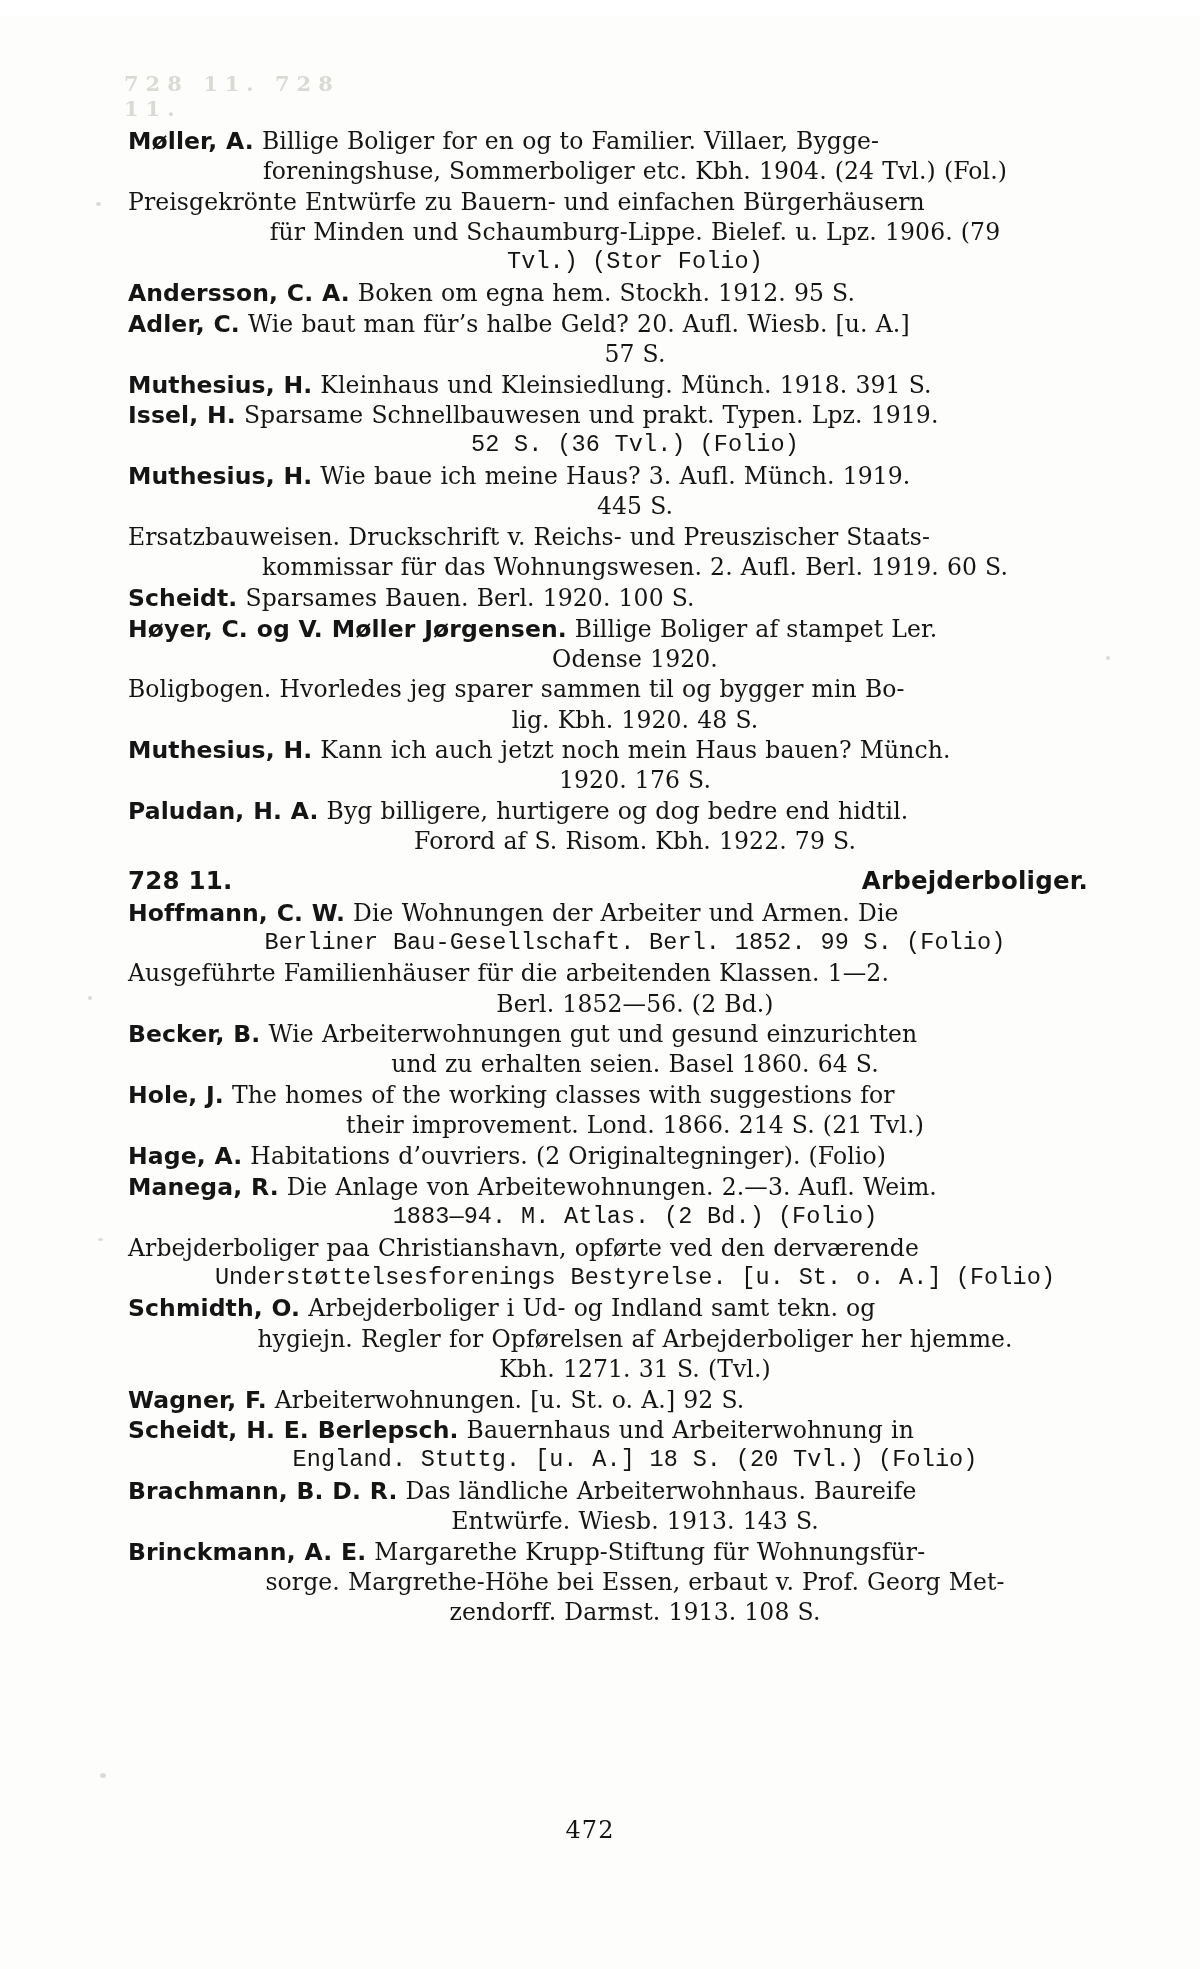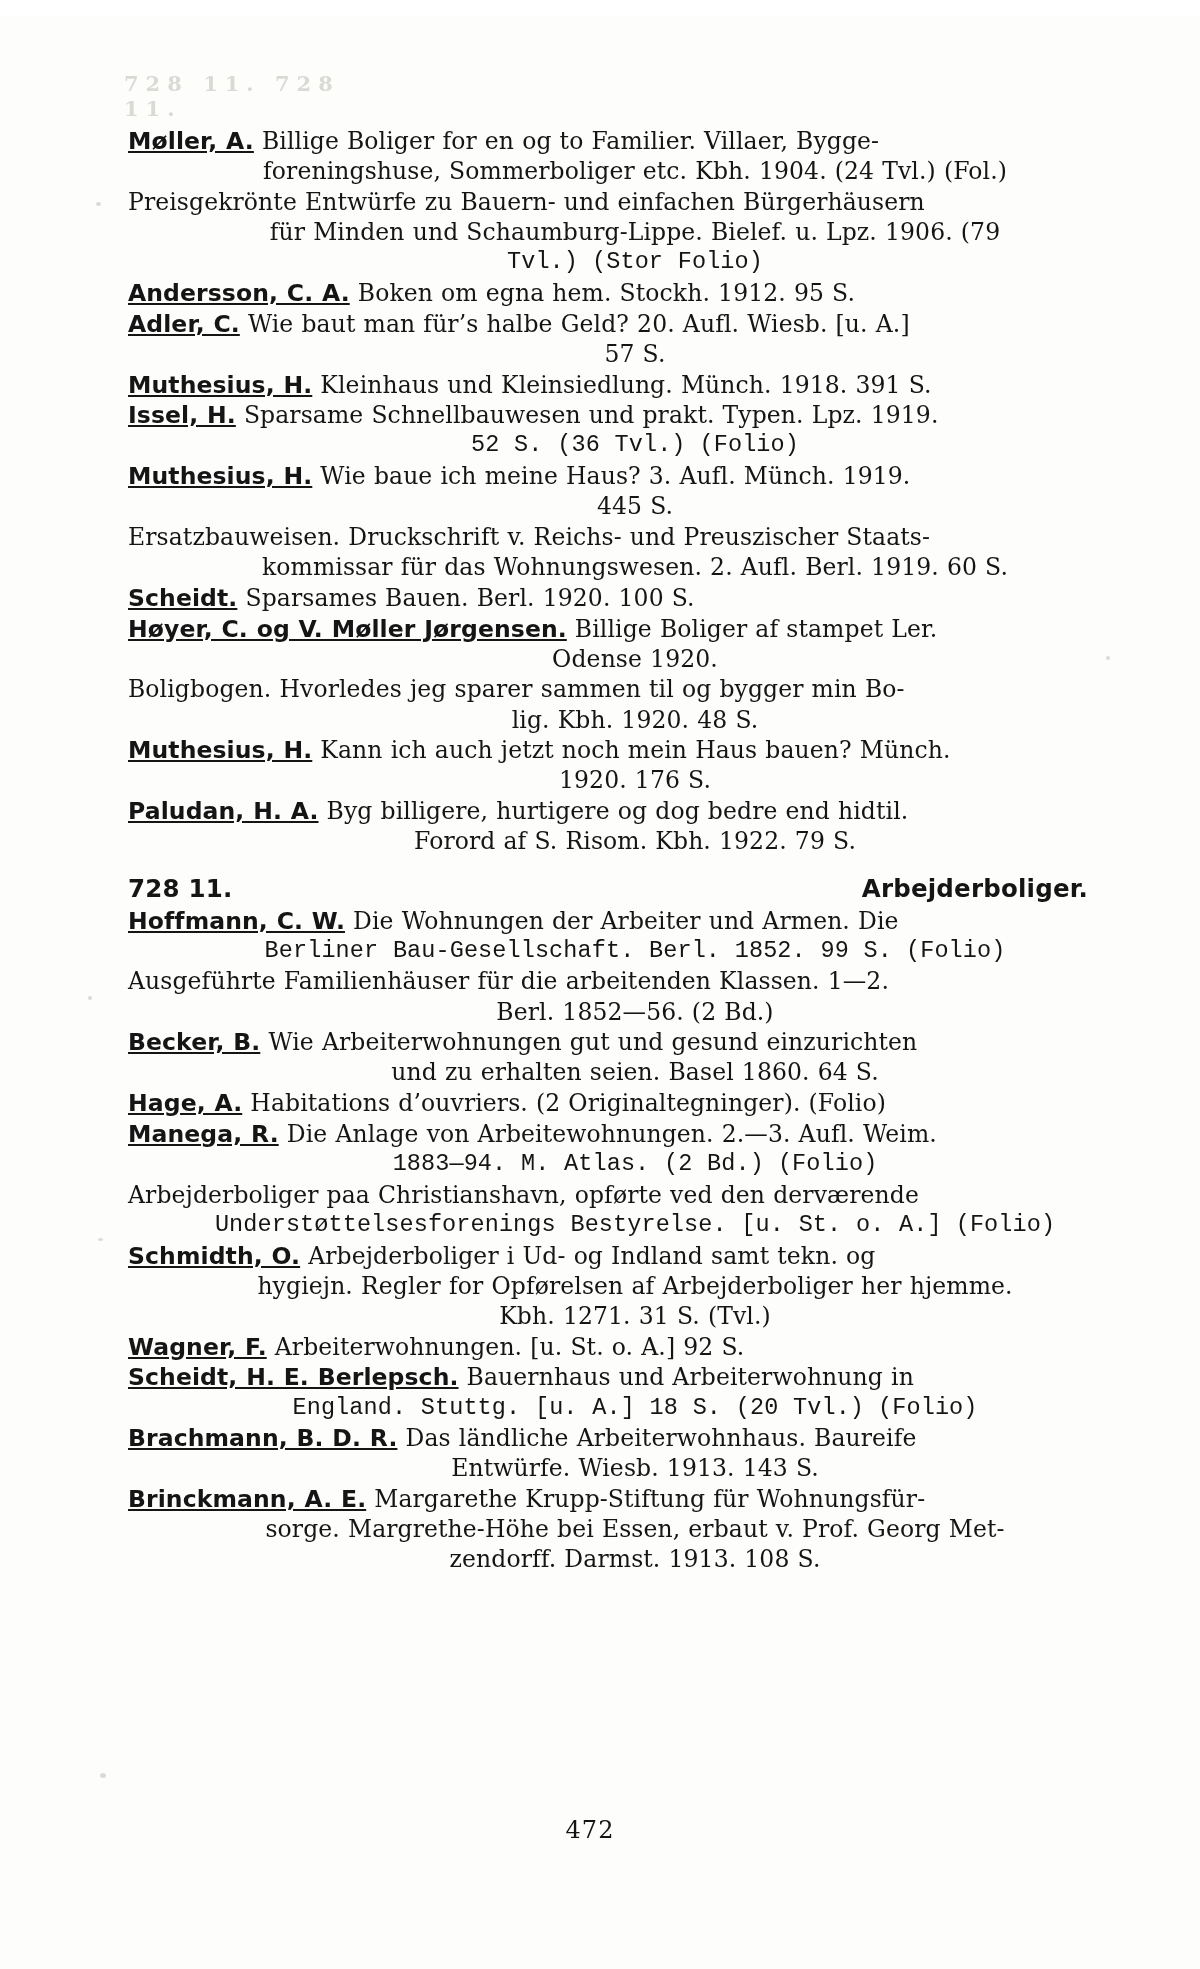--- a/index.html
+++ b/index.html
@@ -66,21 +66,20 @@
   .entry .line {
     display: block;
     white-space: pre-wrap;
   }
   .entry .line.ind {
     padding-left: 54px;
     text-align: center;
   }
   b, .bold {
     font-weight: bold;
-    text-decoration: underline;
   }
   .rowsplit {
     display: flex;
     justify-content: space-between;
     align-items: baseline;
     font-family: Liberation Mono, monospace;
   }
   .rowsplit .right {
     white-space: nowrap;
     padding-left: 14px;
@@ -91,21 +90,20 @@
     align-items: baseline;
     font-size: 24.5px;
     font-weight: bold;
     margin-top: 9px;
     margin-bottom: 3px;
     font-family: "DejaVu Sans", sans-serif;
     letter-spacing: .2px;
   }
   .section-head .num {
     font-family: "DejaVu Sans", sans-serif;
-    margin-top: 8px;
   }
   .sans {
     font-family: "DejaVu Sans", sans-serif;
   }
   .pagenum {
     position: absolute;
     left: 0;
     top: 1800px;
     width: 1180px;
     text-align: center;
@@ -194,20 +192,24 @@
         </div>
         <div class="entry">
           <span class="line">Ausgeführte Familienhäuser für die arbeitenden Klassen. 1—2.</span>
           <span class="line ind">Berl. 1852—56. (2 Bd.)</span>
         </div>
         <div class="entry">
           <span class="line"><b class="sans">Becker, B.</b> Wie Arbeiterwohnungen gut und gesund einzurichten</span>
           <span class="line ind">und zu erhalten seien. Basel 1860. 64 S.</span>
         </div>
         <div class="entry">
+          <span class="line"><b class="sans">Hole, J.</b> The homes of the working classes with suggestions for</span>
+          <span class="line ind">their improvement. Lond. 1866. 214 S. (21 Tvl.)</span>
+        </div>
+        <div class="entry">
           <span class="line"><b class="sans">Hage, A.</b> Habitations d’ouvriers. (2 Originaltegninger). (Folio)</span>
         </div>
         <div class="entry">
           <span class="line"><b class="sans">Manega, R.</b> Die Anlage von Arbeitewohnungen. 2.—3. Aufl. Weim.</span>
           <span class="line ind rowsplit"><span>1883—94. M. Atlas. (2 Bd.)</span><span class="right">(Folio)</span></span>
         </div>
         <div class="entry">
           <span class="line">Arbejderboliger paa Christianshavn, opførte ved den derværende</span>
           <span class="line ind rowsplit"><span>Understøttelsesforenings Bestyrelse. [u. St. o. A.]</span><span class="right">(Folio)</span></span>
         </div>

